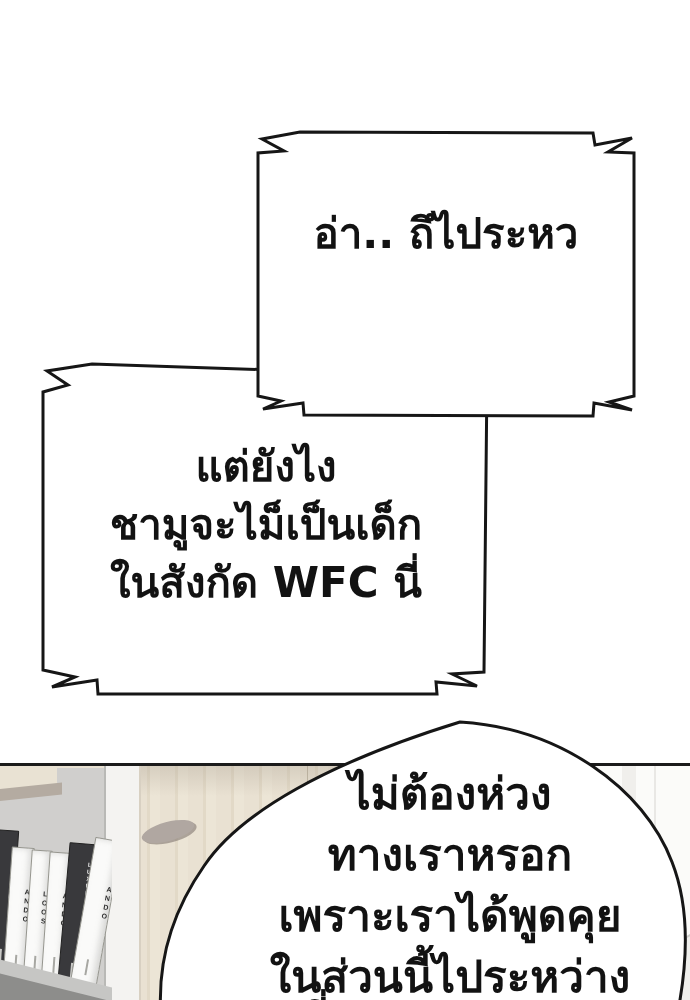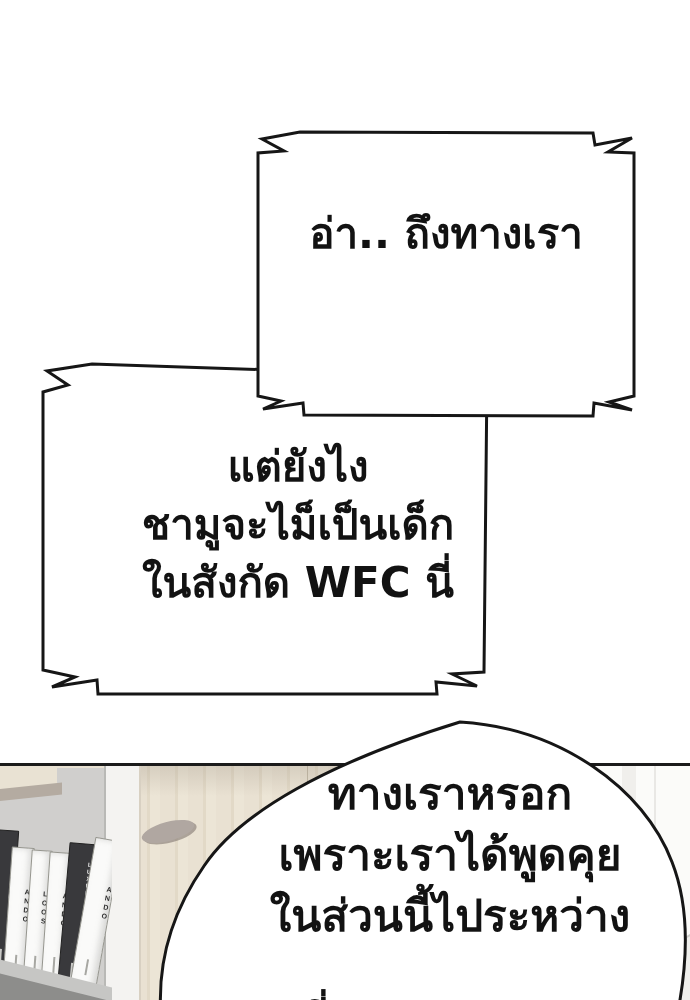--- a/index.html
+++ b/index.html
@@ -52,21 +52,21 @@
              transform:rotate(14deg);transform-origin:left top;}
   #shelf-front{left:-6px;top:206px;width:160px;height:45px;background:#8d8d8b;
              transform:rotate(14deg);transform-origin:left top;}
   #side-panel{left:104px;top:3px;width:33px;height:234px;background:#f4f3f1;
               border-left:2px solid #b9b9b6;border-right:2px solid #d8d0c2;}
 
   
   #bubble-svg{left:0;top:0;width:690px;height:1000px;pointer-events:none;}
   .btext{position:absolute;text-align:center;color:#121212;font-weight:800;}
   #b1-text{left:258px;top:205px;width:376px;font-size:42px;line-height:58px;}
-  #b2-text{left:45px;top:438px;width:442px;font-size:42px;line-height:58px;padding-left:32px;}
+  #b2-text{left:45px;top:438px;width:442px;font-size:42px;line-height:58px;}
   #b3-text{left:245px;top:763px;width:410px;font-size:44px;line-height:61px;}
   #b3-partial{left:300px;top:989px;width:200px;font-size:44px;line-height:61px;text-align:left;}
 </style>
 </head>
 <body>
 
 <div id="scene" class="abs">
   <div id="cabinet" class="abs"></div>
   <div id="cabinet-shade" class="abs"></div>
   <div id="cabinet-seam" class="abs"></div>
@@ -124,27 +124,28 @@
            L 161 1016
            C 157 962 172 912 204 866
            C 240 812 330 762 460 722 Z" fill="#ffffff" stroke="#161616" stroke-width="3"></path>
 
   <polygon points="92,364 487,377 484,672 452,674 477,686 436,682 437,694 98,694 97,680 52,687 75,677 43,670 43,392 68,385 47,371" fill="#ffffff" stroke="#161616" stroke-width="3" stroke-linejoin="miter"></polygon>
 
   <polygon points="300,132 593,133 595,145 632,138 608,152 634,153 634,396 609,402 632,410 594,403 593,416 304,415 303,403 263,409 281,401 258,396 258,153 284,151 262,139" fill="#ffffff" stroke="#161616" stroke-width="3" stroke-linejoin="miter"></polygon>
 </svg>
 
 <div id="b1-text" class="btext">
-  <div>อ่า.. ถึงทางเรา</div>
+  <div>อ่า.. ถึไประหว</div>
 </div>
 
 <div id="b2-text" class="btext">
   <div>แต่ยังไง</div>
   <div>ชามูจะไม็เป็นเด็ก</div>
   <div>ในสังกัด WFC นี่</div>
 </div>
 
 <div id="b3-text" class="btext">
+  <div>ไม่ต้องห่วง</div>
   <div>ทางเราหรอก</div>
   <div>เพราะเราได้พูดคุย</div>
   <div>ในส่วนนี้ไประหว่าง</div>
 </div>
 <div id="b3-partial" class="btext">ที่</div>
 
 </body></html>

